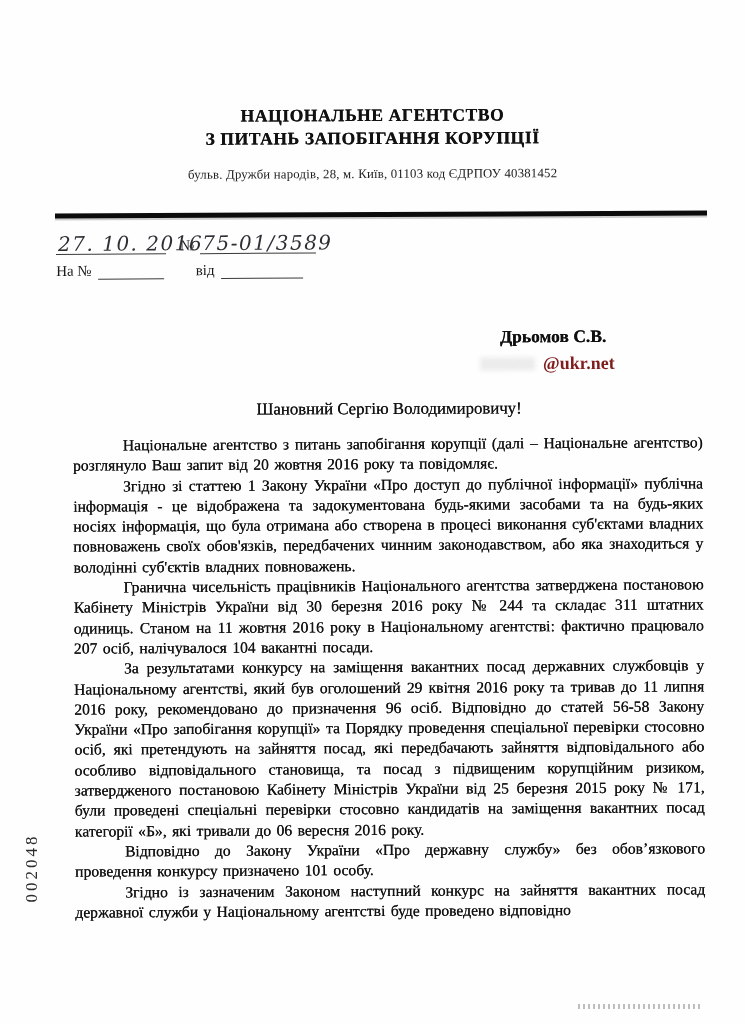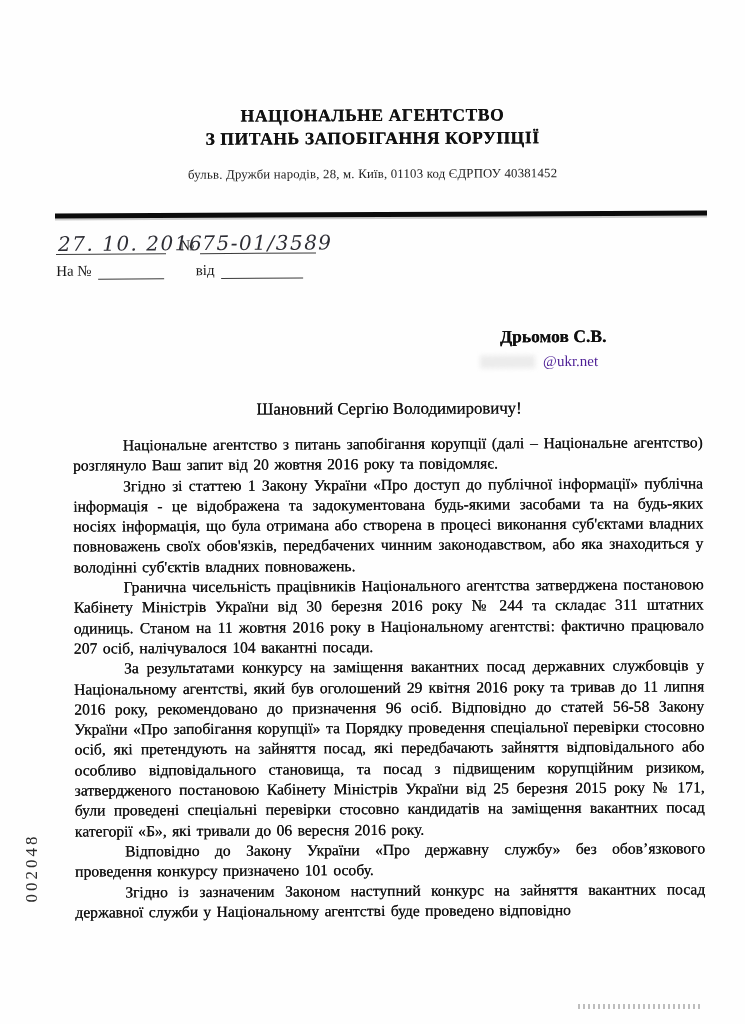--- a/index.html
+++ b/index.html
@@ -96,21 +96,21 @@
   .recipient-email-row {
     margin-top: 6px;
     display: flex; align-items: center;
   }
   .redaction-smudge {
     width: 55px; height: 13px;
     background: #ececec;
     filter: blur(2px);
     margin-right: 8px;
   }
-  .recipient-email { font-size: 15px; color: #4c1d95; }
+  .recipient-email { font-size: 18px; color: #7f1d1d; font-weight: bold; }
 
   
   .salutation {
     position: absolute;
     top: 399px; left: 74px; width: 630px;
     text-align: center;
     font-size: 16.8px;
     color: #141414;
     transform: rotate(-0.25deg);
     text-shadow: 0.2px 0 0 currentColor;

